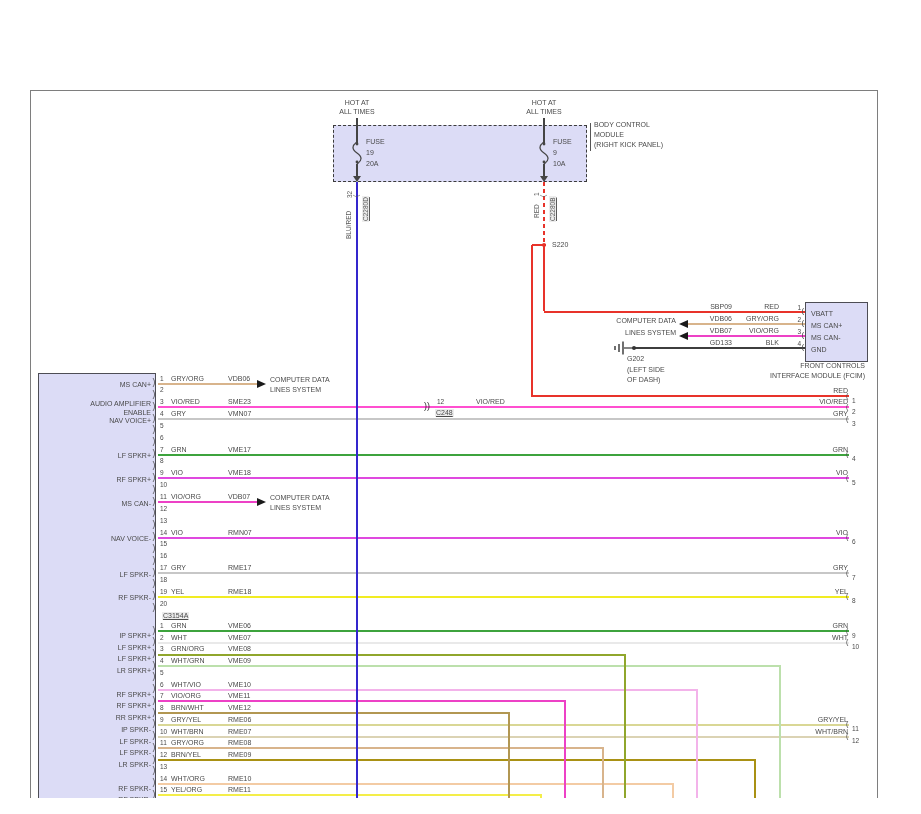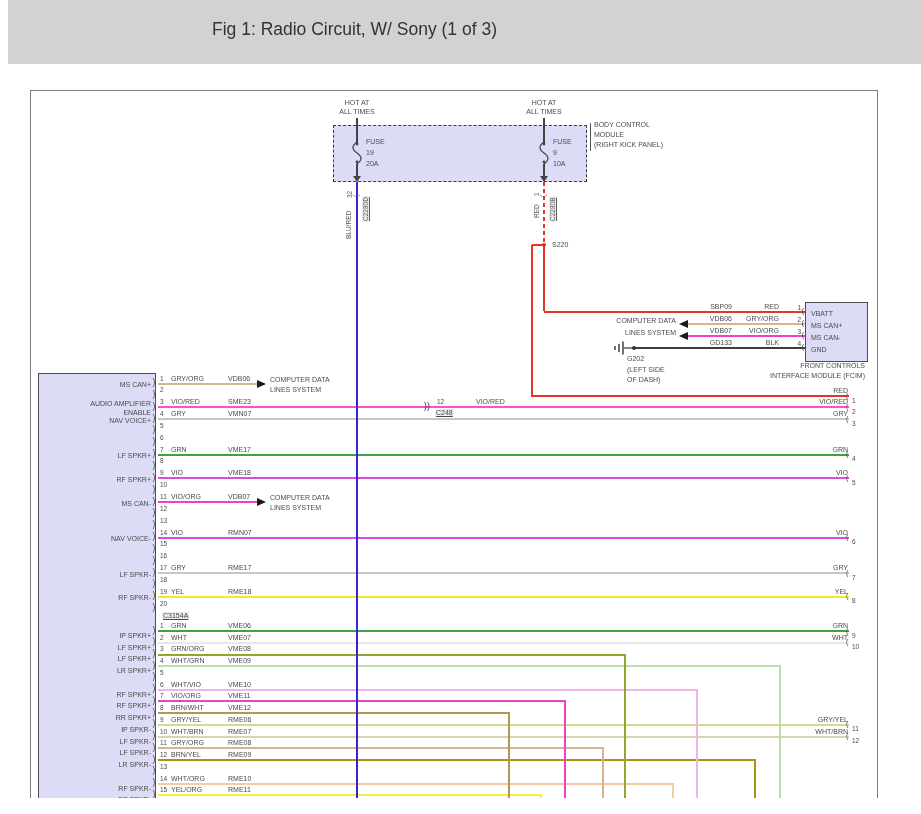--- a/index.html
+++ b/index.html
@@ -7,23 +7,20 @@
         font-family:"Liberation Sans",sans-serif;}
   #title-bar{position:absolute;left:8px;top:0;width:913px;height:64px;background:#d2d2d2;}
   #fig-title{position:absolute;left:204px;top:19px;font-size:17.5px;color:#333;white-space:nowrap;}
   #diagram{position:absolute;left:0;top:0;width:921px;height:814px;}
   .bline{position:absolute;background:#7e7e7e;}
 </style>
 </head>
 <body>
 
 <div id="page">
-  <div id="title-bar">
-    <div id="fig-title">Fig 1: Radio Circuit, W/ Sony (1 of 3)</div>
-  </div>
   <div id="diagram">
     <div class="bline" style="left:30px;top:90px;width:848px;height:1px;"></div>
     <div class="bline" style="left:30px;top:90px;width:1px;height:708px;"></div>
     <div class="bline" style="left:877px;top:90px;width:1px;height:708px;"></div>
   <div style="position: absolute; left: 0px; top: 0px; width: 0px; height: 0px;">
         <div style="position: absolute; left: 333px; top: 125px; width: 252px; height: 55px; background: rgb(220, 220, 246); border: 1.5px dashed rgb(59, 59, 59);"></div>
         <div style="position: absolute; left: 805px; top: 302px; width: 61px; height: 58px; background: rgb(220, 220, 246); border: 1.3px solid rgb(77, 77, 85);"></div>
         <div style="position: absolute; left: 38px; top: 373px; width: 116px; height: 425px; background: rgb(220, 220, 246); border: 1.3px solid rgb(77, 77, 85);"></div>
       </div>
       <div style="position: absolute; left: 0px; top: 0px; width: 0px; height: 0px;">

